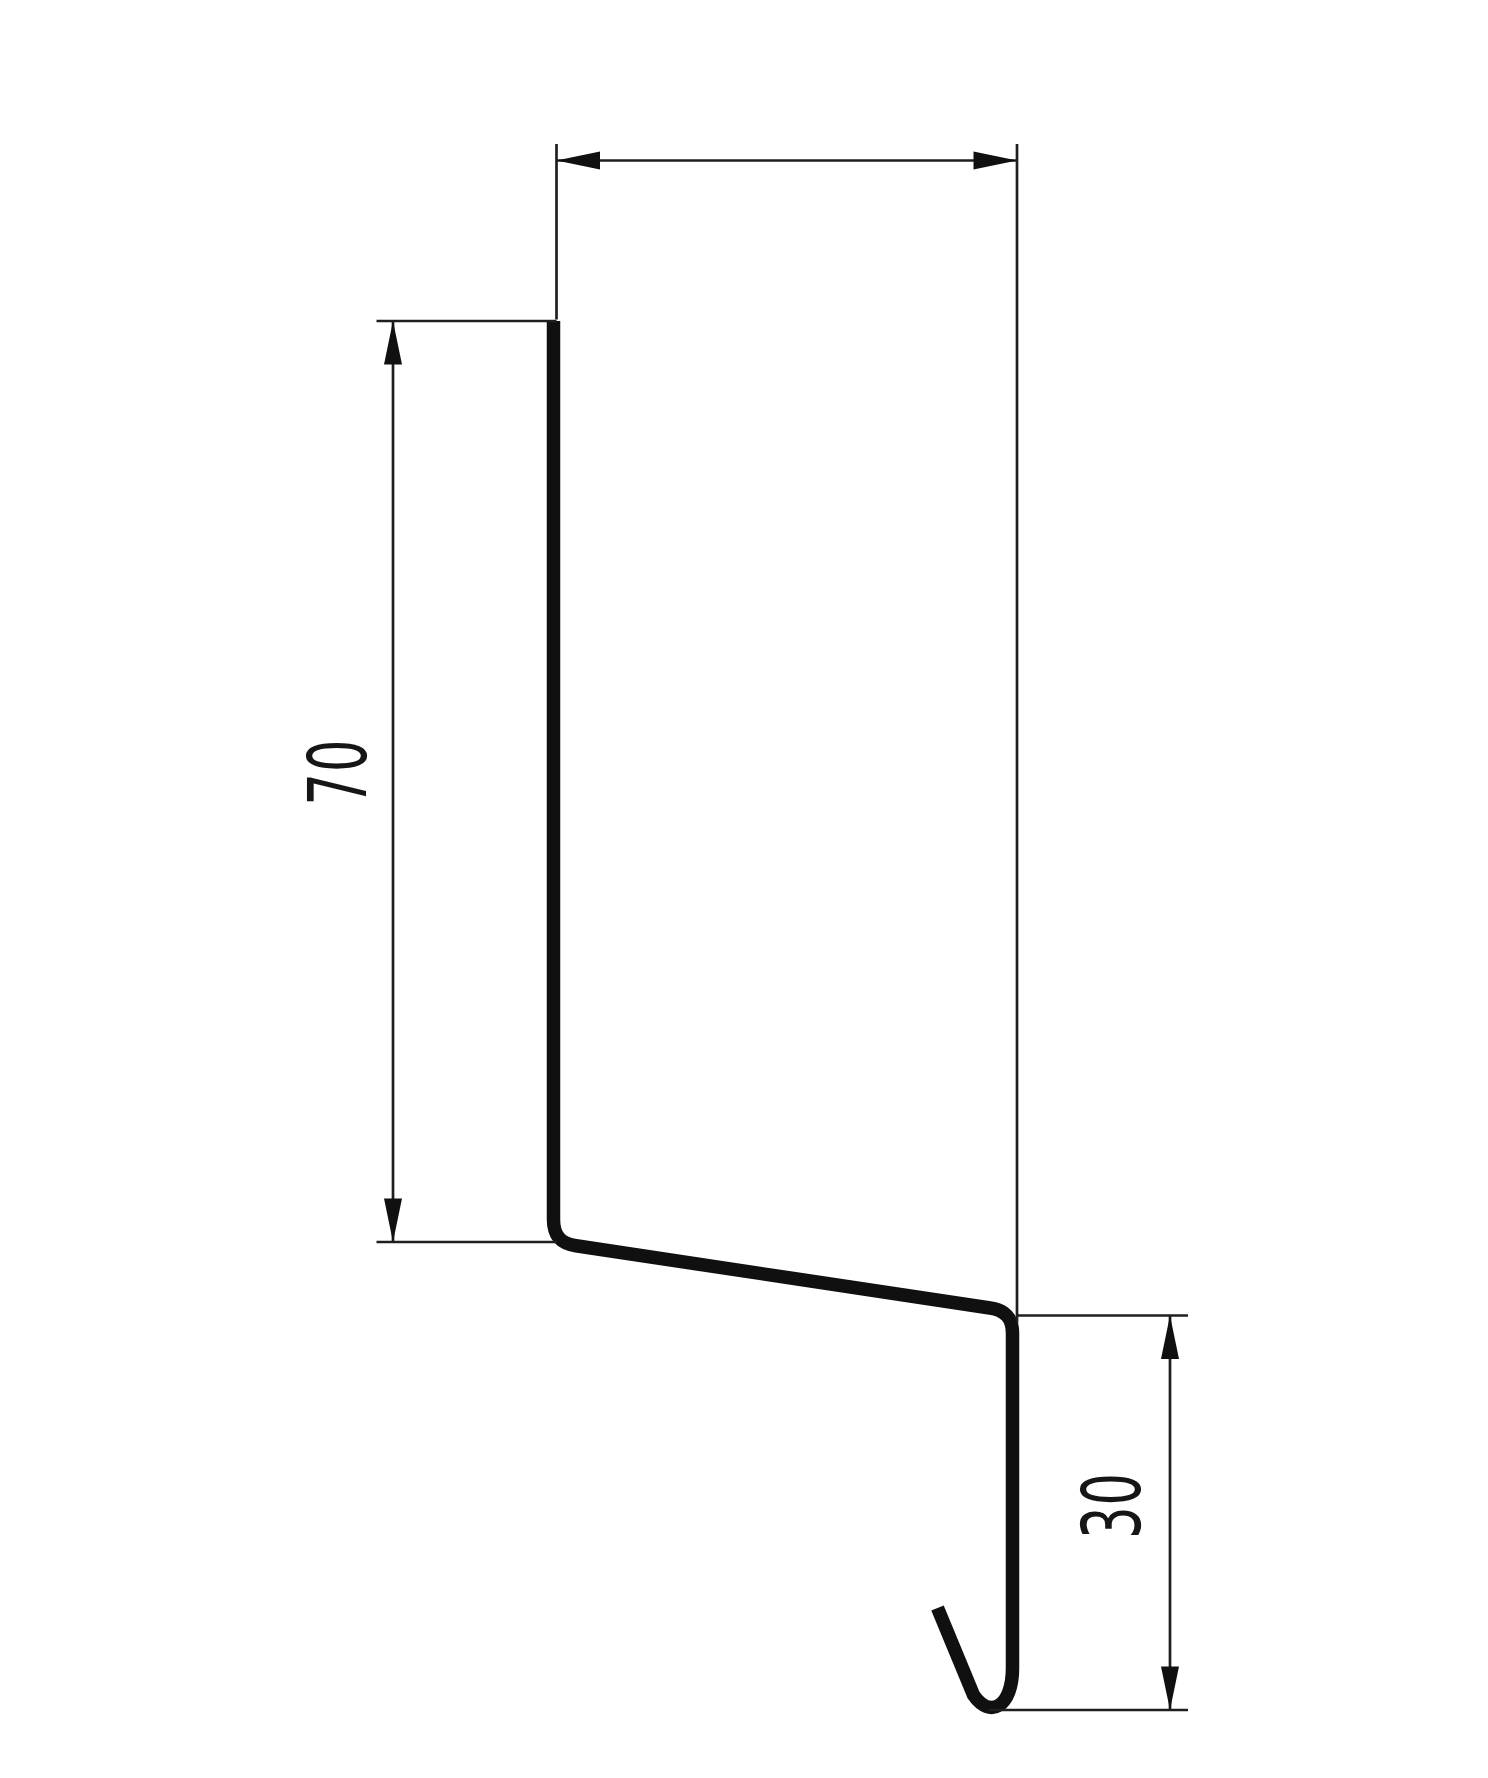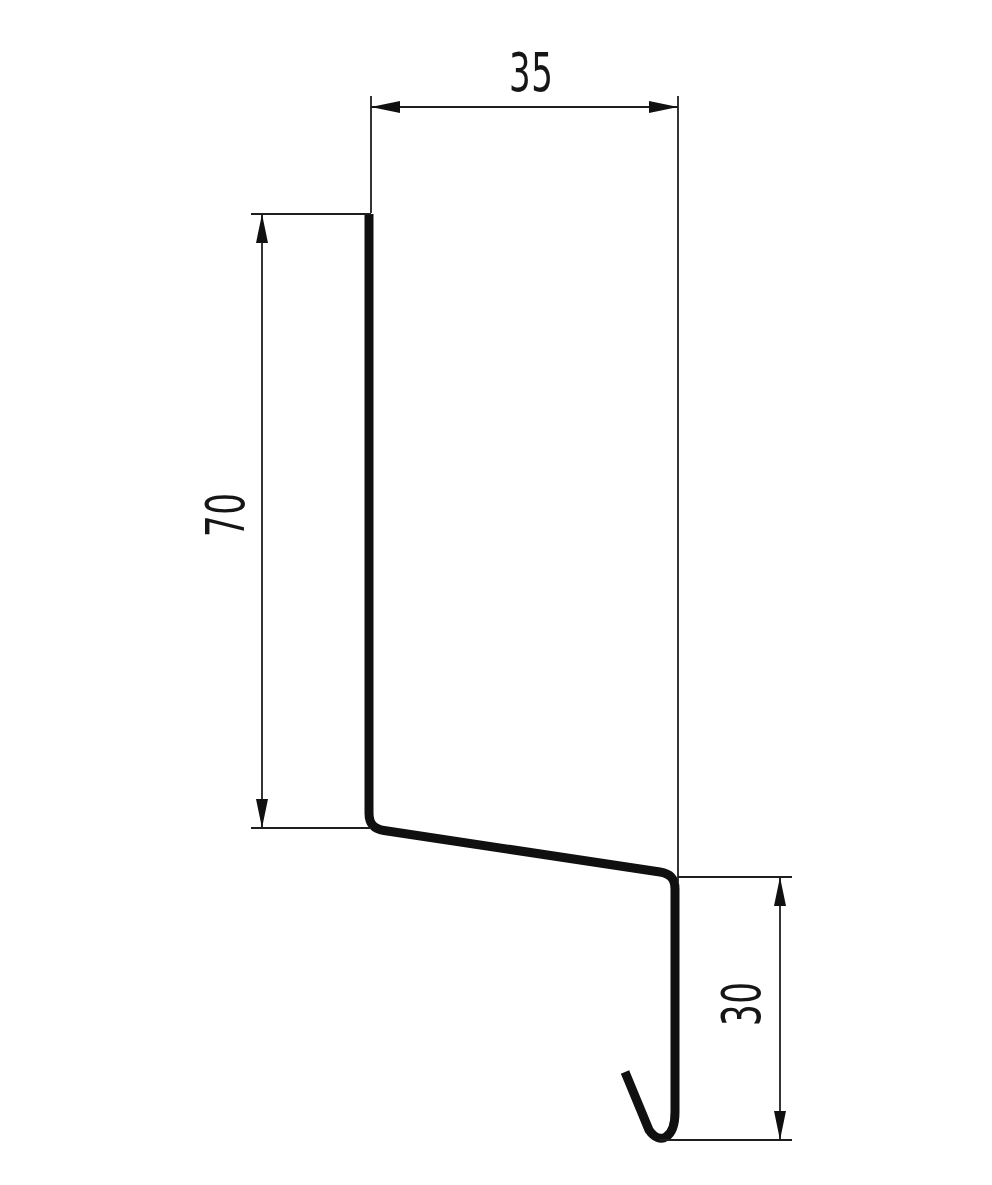--- a/index.html
+++ b/index.html
@@ -97,23 +97,20 @@
 
     <g>
       <line class="thin-line" x1="678" y1="877" x2="792" y2="877"></line>
       <line class="thin-line" x1="659" y1="1140" x2="792" y2="1140"></line>
       <line class="thin-line" x1="780" y1="877" x2="780" y2="1140"></line>
       <polygon class="arrowhead" points="780,877 774,906 786,906"></polygon>
       <polygon class="arrowhead" points="780,1140 774,1111 786,1111"></polygon>
     </g>
   </svg>
 
-  <div class="dim-label" id="label-top">
-    <span class="val">35</span>
-  </div>
 
   <div class="dim-label rot" id="label-left">
     <span class="val">70</span>
   </div>
 
   <div class="dim-label rot" id="label-right">
     <span class="val">30</span>
   </div>
 
 </div>

